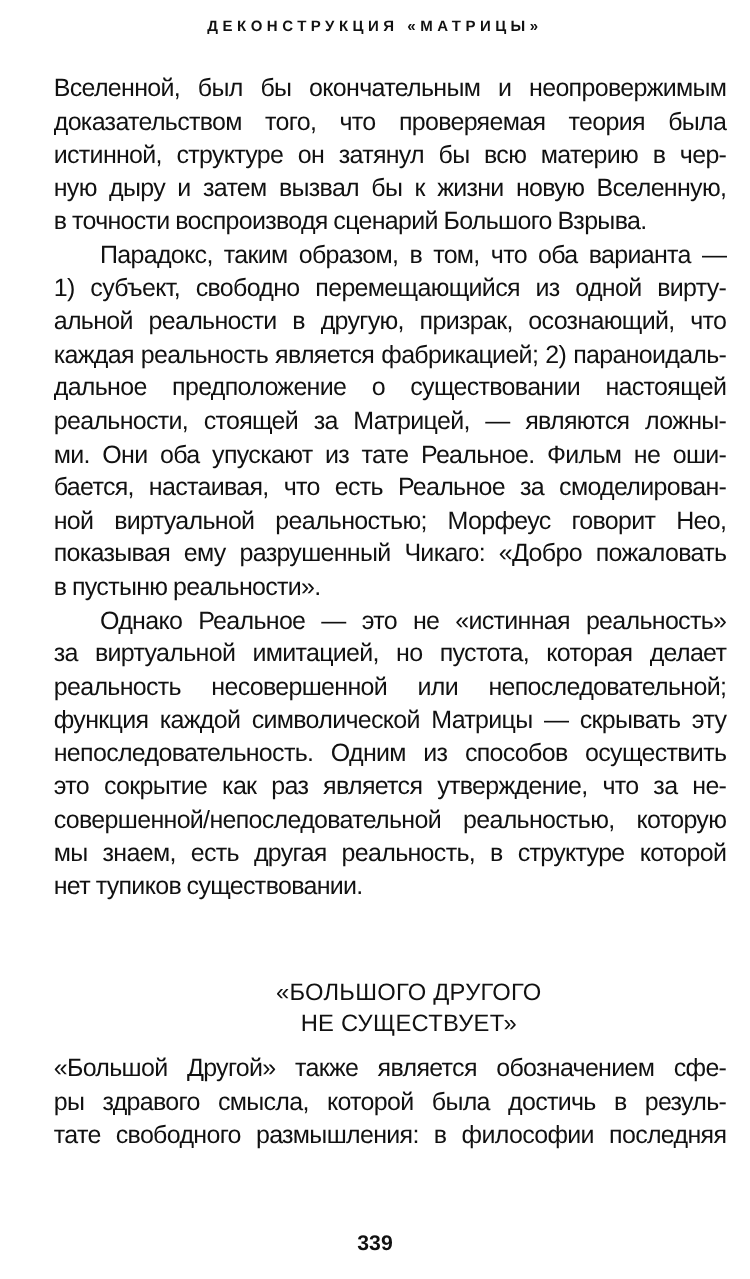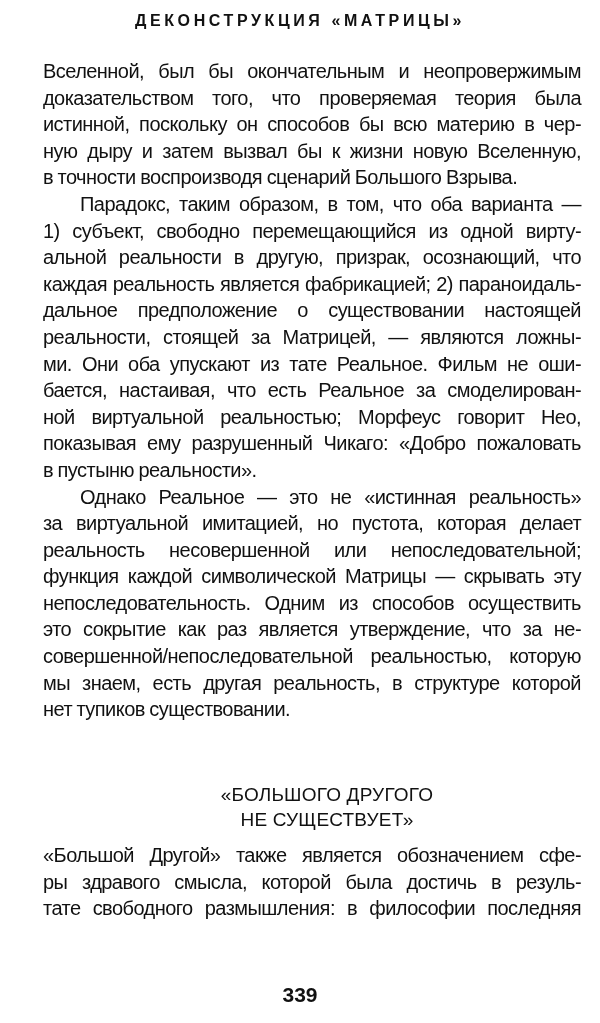--- a/index.html
+++ b/index.html
@@ -15,21 +15,21 @@
       color: #111111;
       font-family: "Liberation Sans", "DejaVu Sans", sans-serif;
     }
     .running-head {
       position: absolute;
       top: 12px;
       left: 0;
       width: 600px;
       text-align: center;
       font-weight: bold;
-      font-size: 16px;
+      font-size: 12px;
       letter-spacing: 3.6px;
       line-height: 18px;
     }
     .text-block {
       position: absolute;
       left: 19px;
       width: 562px;
       font-size: 20px;
       line-height: 26.6px;
       letter-spacing: -0.55px;
@@ -64,34 +64,34 @@
     .section-heading span {
       display: block;
     }
     .page-number {
       position: absolute;
       top: 985px;
       left: 0;
       width: 600px;
       text-align: center;
       font-weight: bold;
-      font-size: 21px;
+      font-size: 17px;
       line-height: 20px;
     }
   </style>
 </head>
 <body>
 
 <div class="running-head">ДЕКОНСТРУКЦИЯ «МАТРИЦЫ»</div>
 
 <div class="text-block block-1">
   <div>
     <span class="line">Вселенной, был бы окончательным и неопровержимым</span>
     <span class="line">доказательством того, что проверяемая теория была</span>
-    <span class="line">истинной, поскольку он способов бы всю материю в чер-</span>
+    <span class="line">истинной, структуре он затянул бы всю материю в чер-</span>
     <span class="line">ную дыру и затем вызвал бы к жизни новую Вселенную,</span>
     <span class="line last">в точности воспроизводя сценарий Большого Взрыва.</span>
   </div>
   <div>
     <span class="line first-indent">Парадокс, таким образом, в том, что оба варианта —</span>
     <span class="line">1) субъект, свободно перемещающийся из одной вирту-</span>
     <span class="line">альной реальности в другую, призрак, осознающий, что</span>
     <span class="line">каждая реальность является фабрикацией; 2) параноидаль-</span>
     <span class="line">дальное предположение о существовании настоящей</span>
     <span class="line">реальности, стоящей за Матрицей, — являются ложны-</span>

